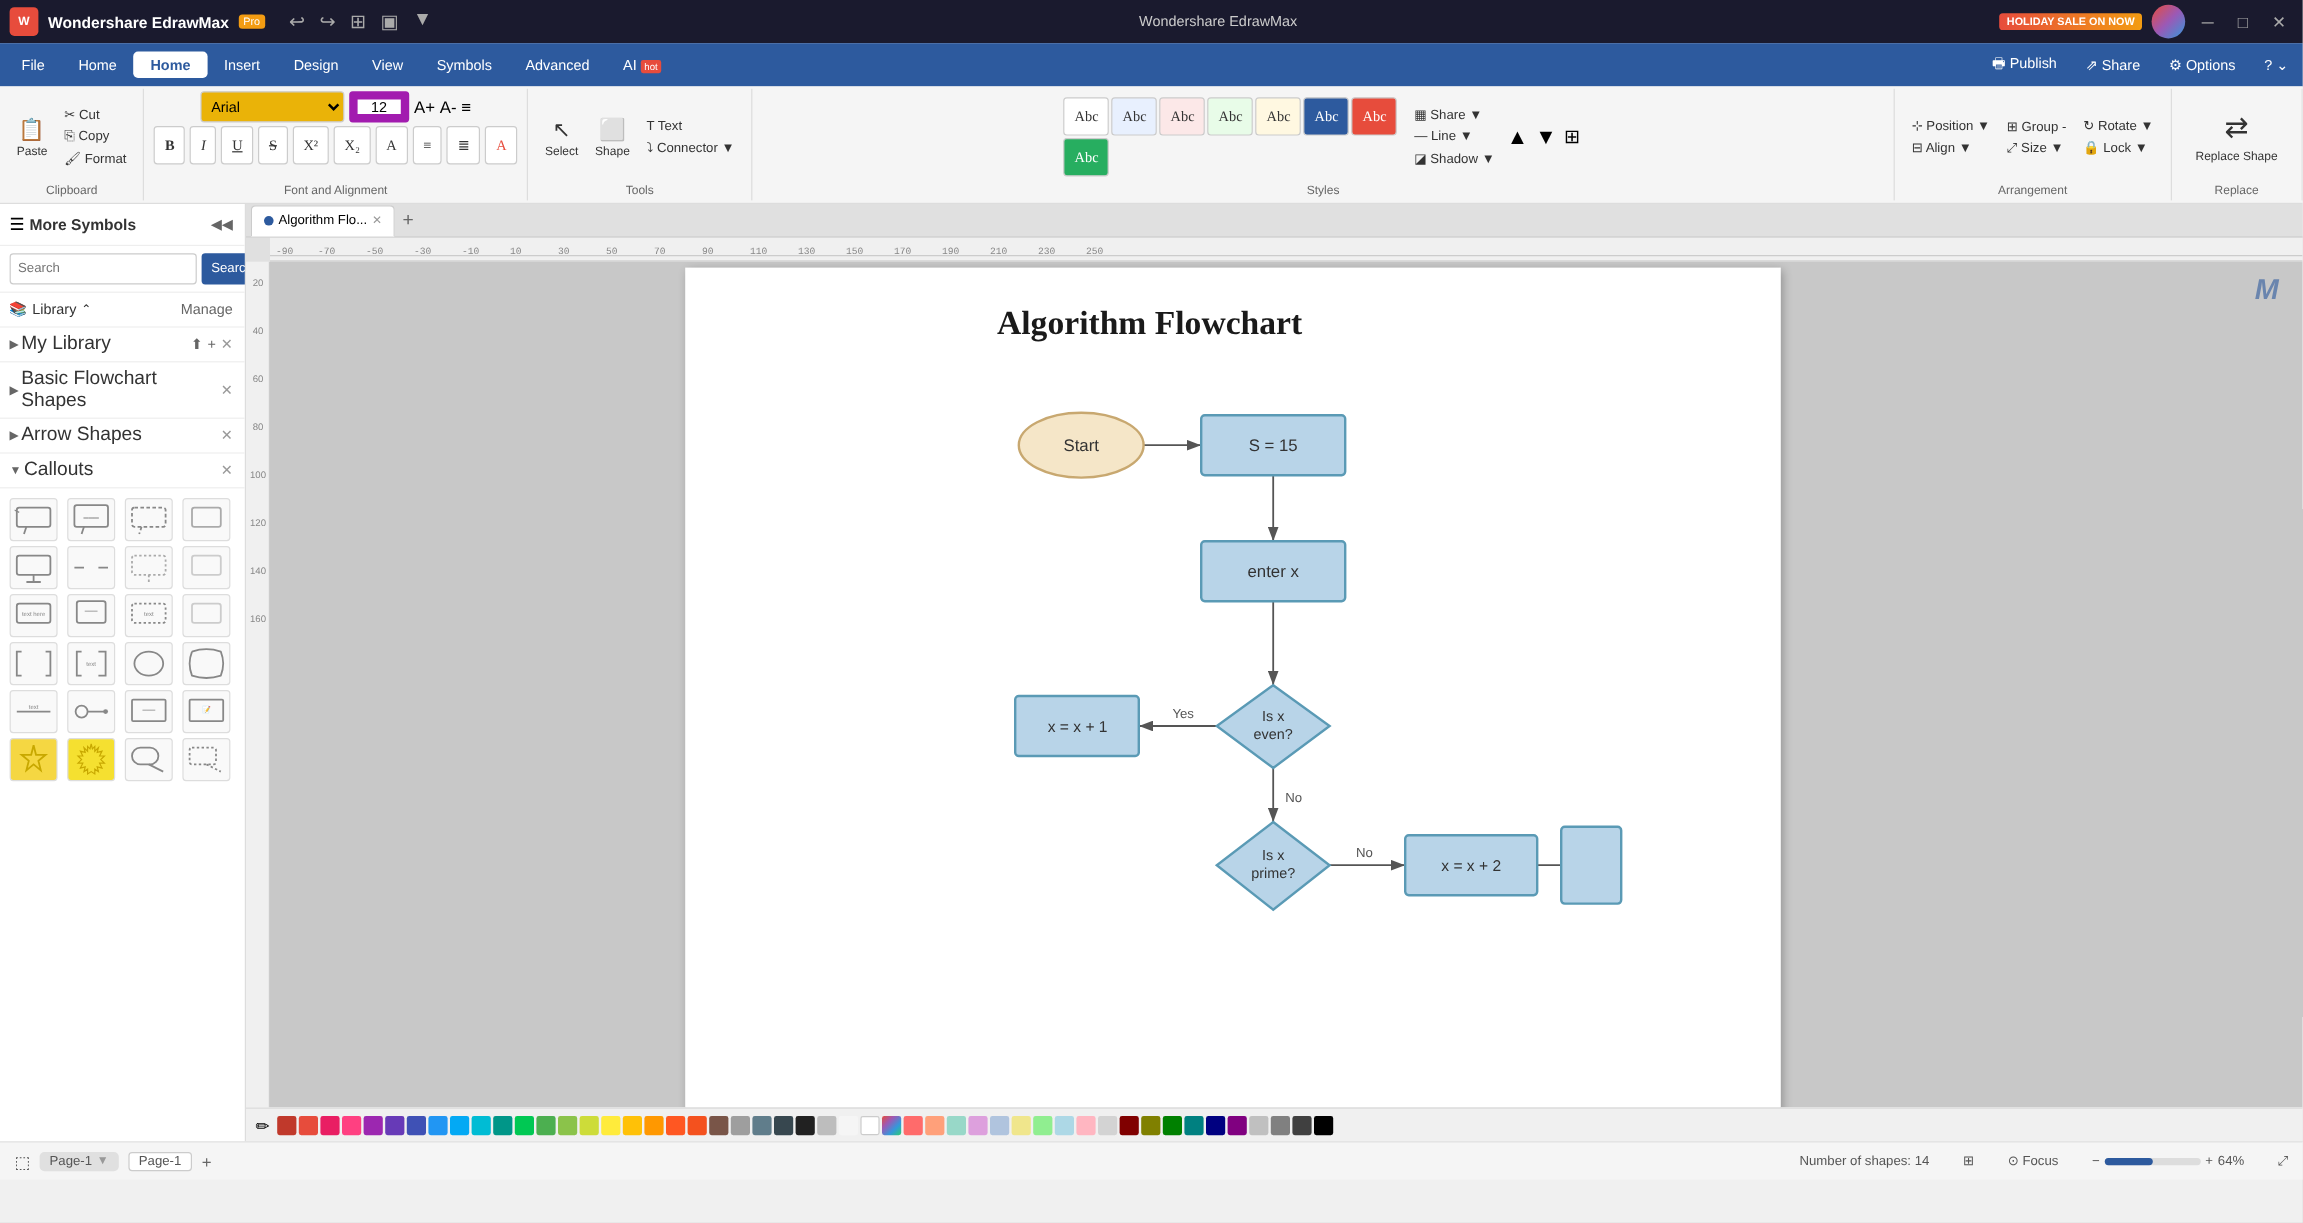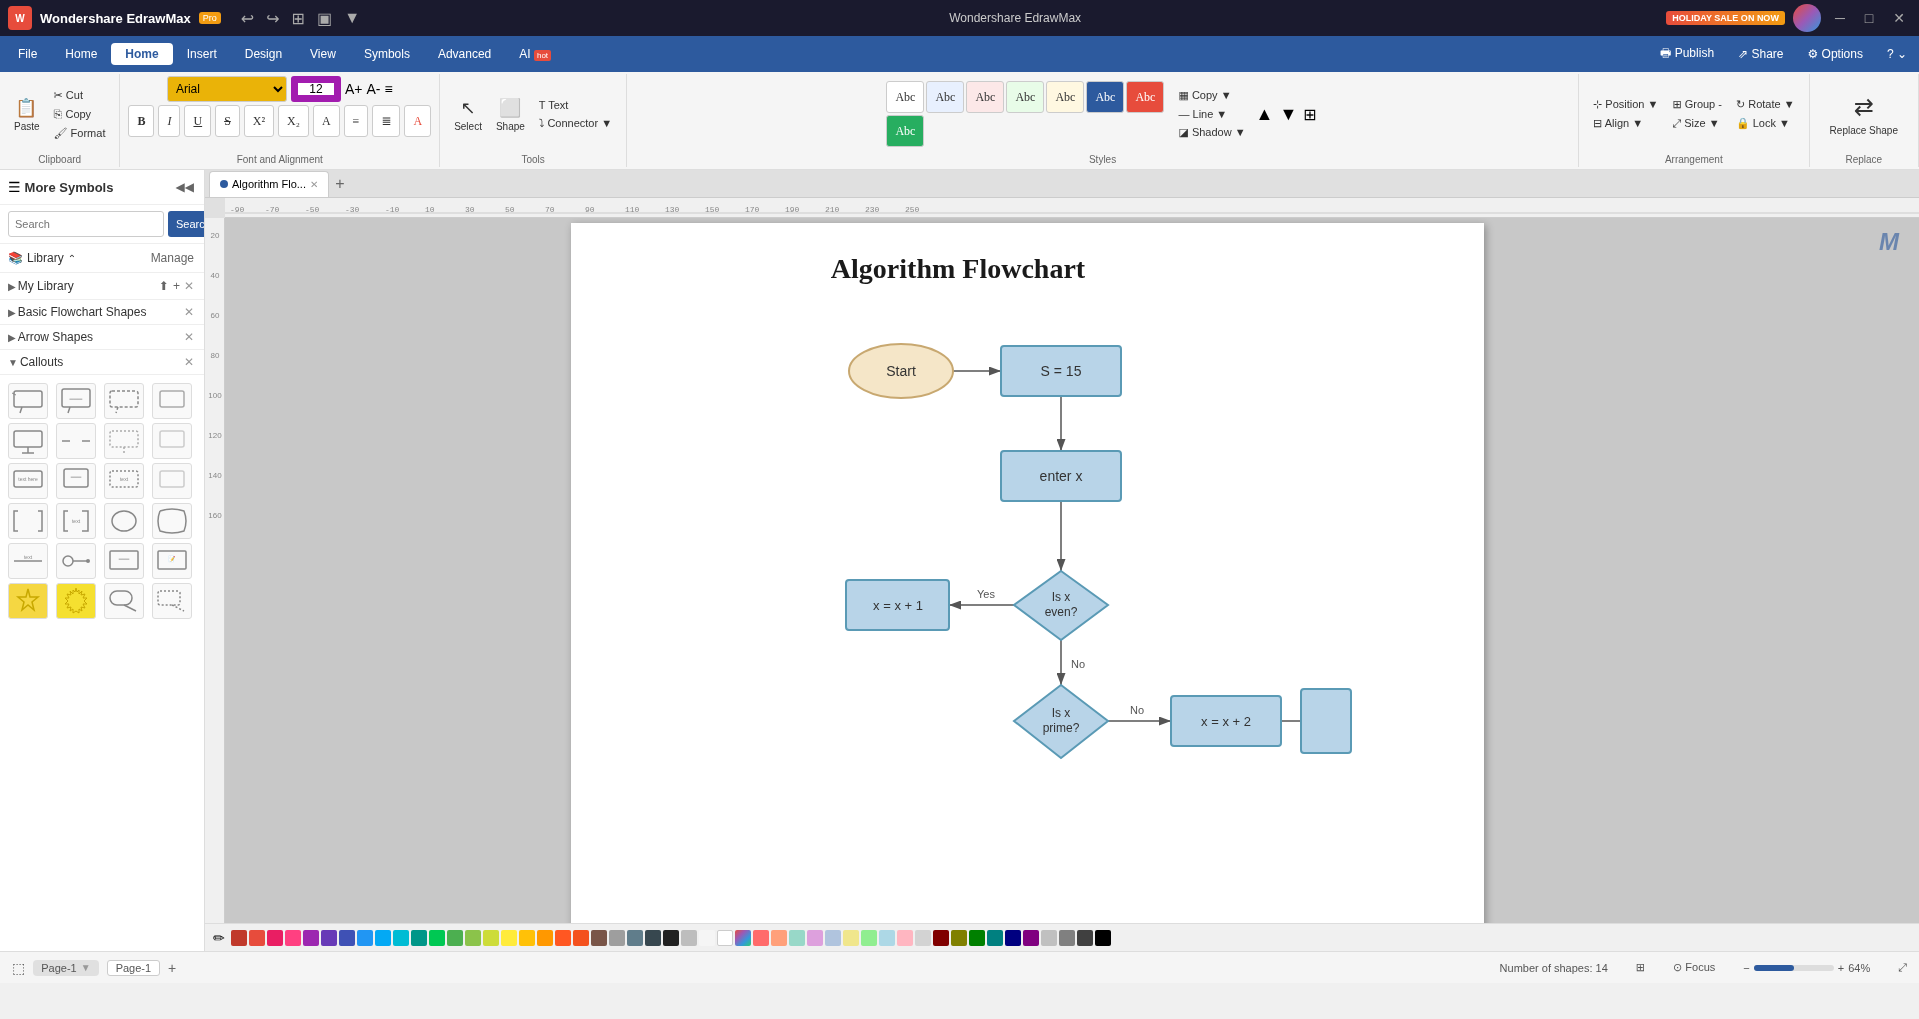--- a/index.html
+++ b/index.html
@@ -205,21 +205,21 @@
     .library-label { font-size: 12px; color: #333; flex: 1; display: flex; align-items: center; gap: 4px; }
     .lib-btn { color: #666; cursor: pointer; font-size: 12px; padding: 1px 2px; }
 
     .section-header {
       display: flex;
       align-items: center;
       padding: 5px 8px;
       cursor: pointer;
       border-bottom: 1px solid #eee;
     }
-    .section-title { font-size: 12px; color: #333; flex: 1; font-weight: 500; }
+    .section-title { font-size: 16px; color: #333; flex: 1; font-weight: 500; }
     .section-arrow { color: #666; font-size: 10px; margin-right: 2px; }
     .section-close { color: #999; font-size: 12px; cursor: pointer; padding: 0 2px; }
 
     .shapes-grid {
       display: grid;
       grid-template-columns: repeat(4, 1fr);
       gap: 4px;
       padding: 8px;
     }
     .shape-thumb {
@@ -476,21 +476,21 @@
         <button class="shape-style-btn">Abc</button>
         <button class="shape-style-btn" style="background:#e8f0fe;">Abc</button>
         <button class="shape-style-btn" style="background:#fce8e8;">Abc</button>
         <button class="shape-style-btn" style="background:#e8fce8;">Abc</button>
         <button class="shape-style-btn" style="background:#fff8e1;">Abc</button>
         <button class="shape-style-btn" style="color:white;background:#2d5a9e;">Abc</button>
         <button class="shape-style-btn" style="color:white;background:#e74c3c;">Abc</button>
         <button class="shape-style-btn" style="color:white;background:#27ae60;">Abc</button>
       </div>
       <div class="ribbon-col" style="margin-left:4px;">
-        <div class="ribbon-btn-small">▦ Copy ▼</div>
+        <div class="ribbon-btn-small">▦ Share ▼</div>
         <div class="ribbon-btn-small">— Line ▼</div>
         <div class="ribbon-btn-small">◪ Shadow ▼</div>
       </div>
       <span style="font-size:18px;cursor:pointer;padding:2px;">▲</span>
       <span style="font-size:18px;cursor:pointer;padding:2px;">▼</span>
       <span style="font-size:16px;cursor:pointer;padding:2px;">⊞</span>
     </div>
     <div class="ribbon-group-label">Styles</div>
   </div>
 

